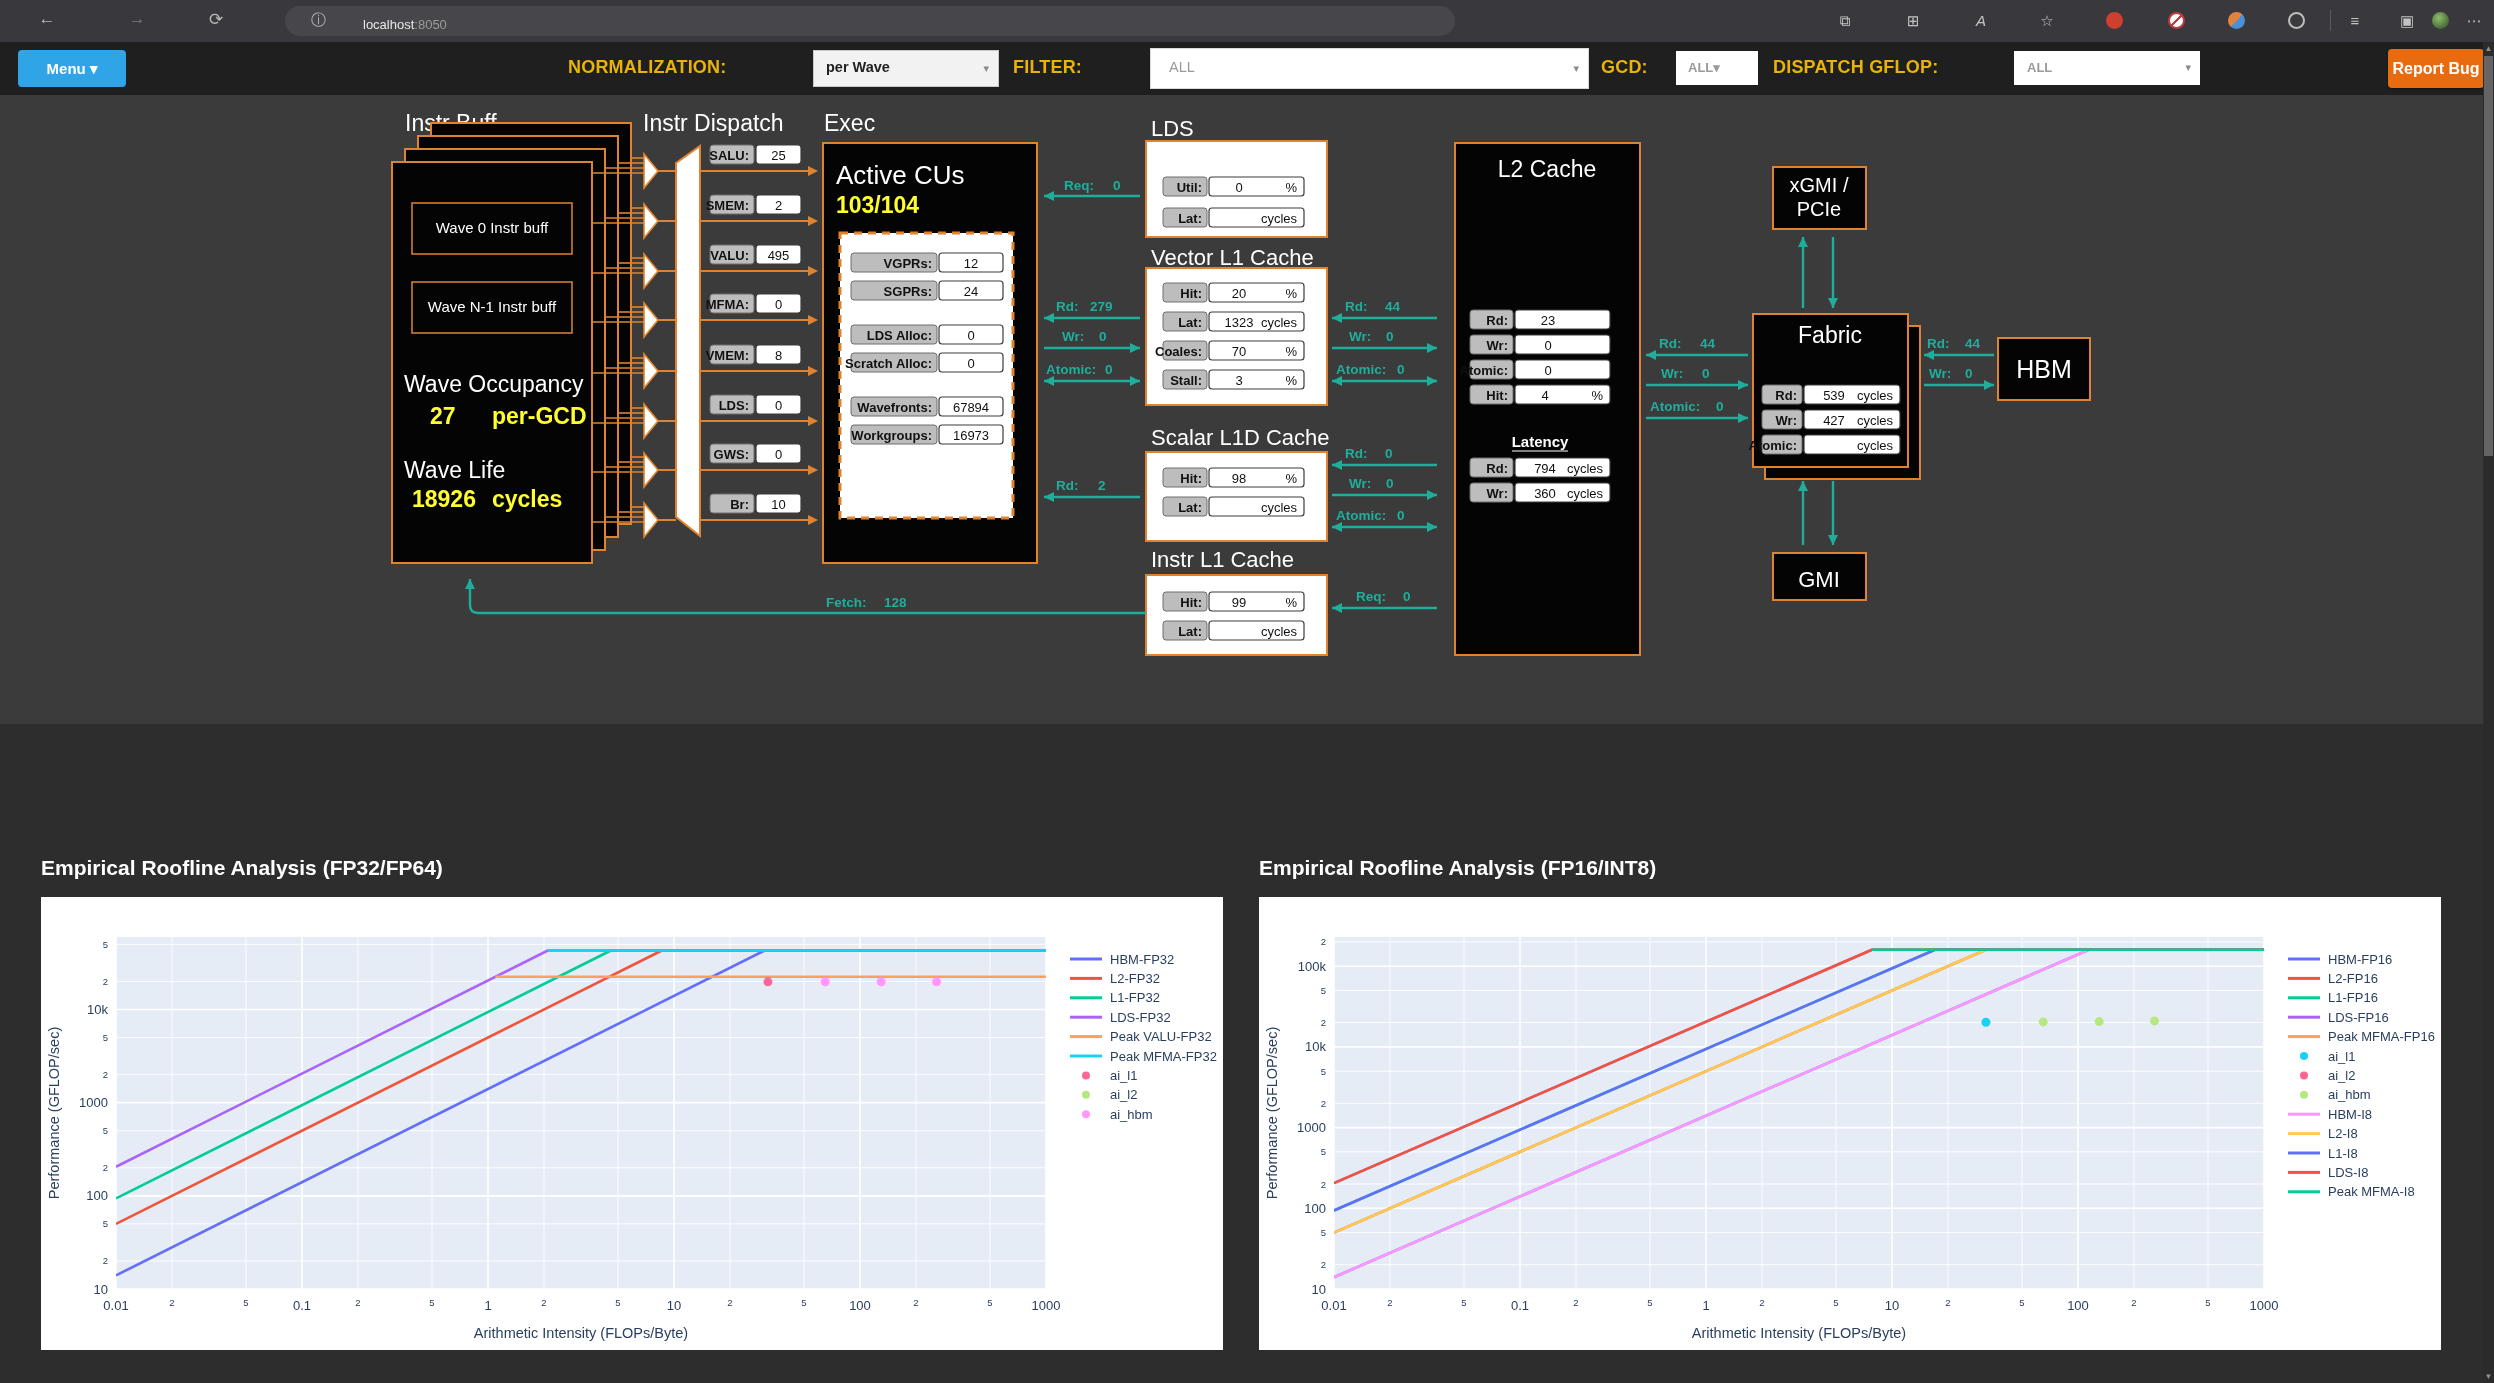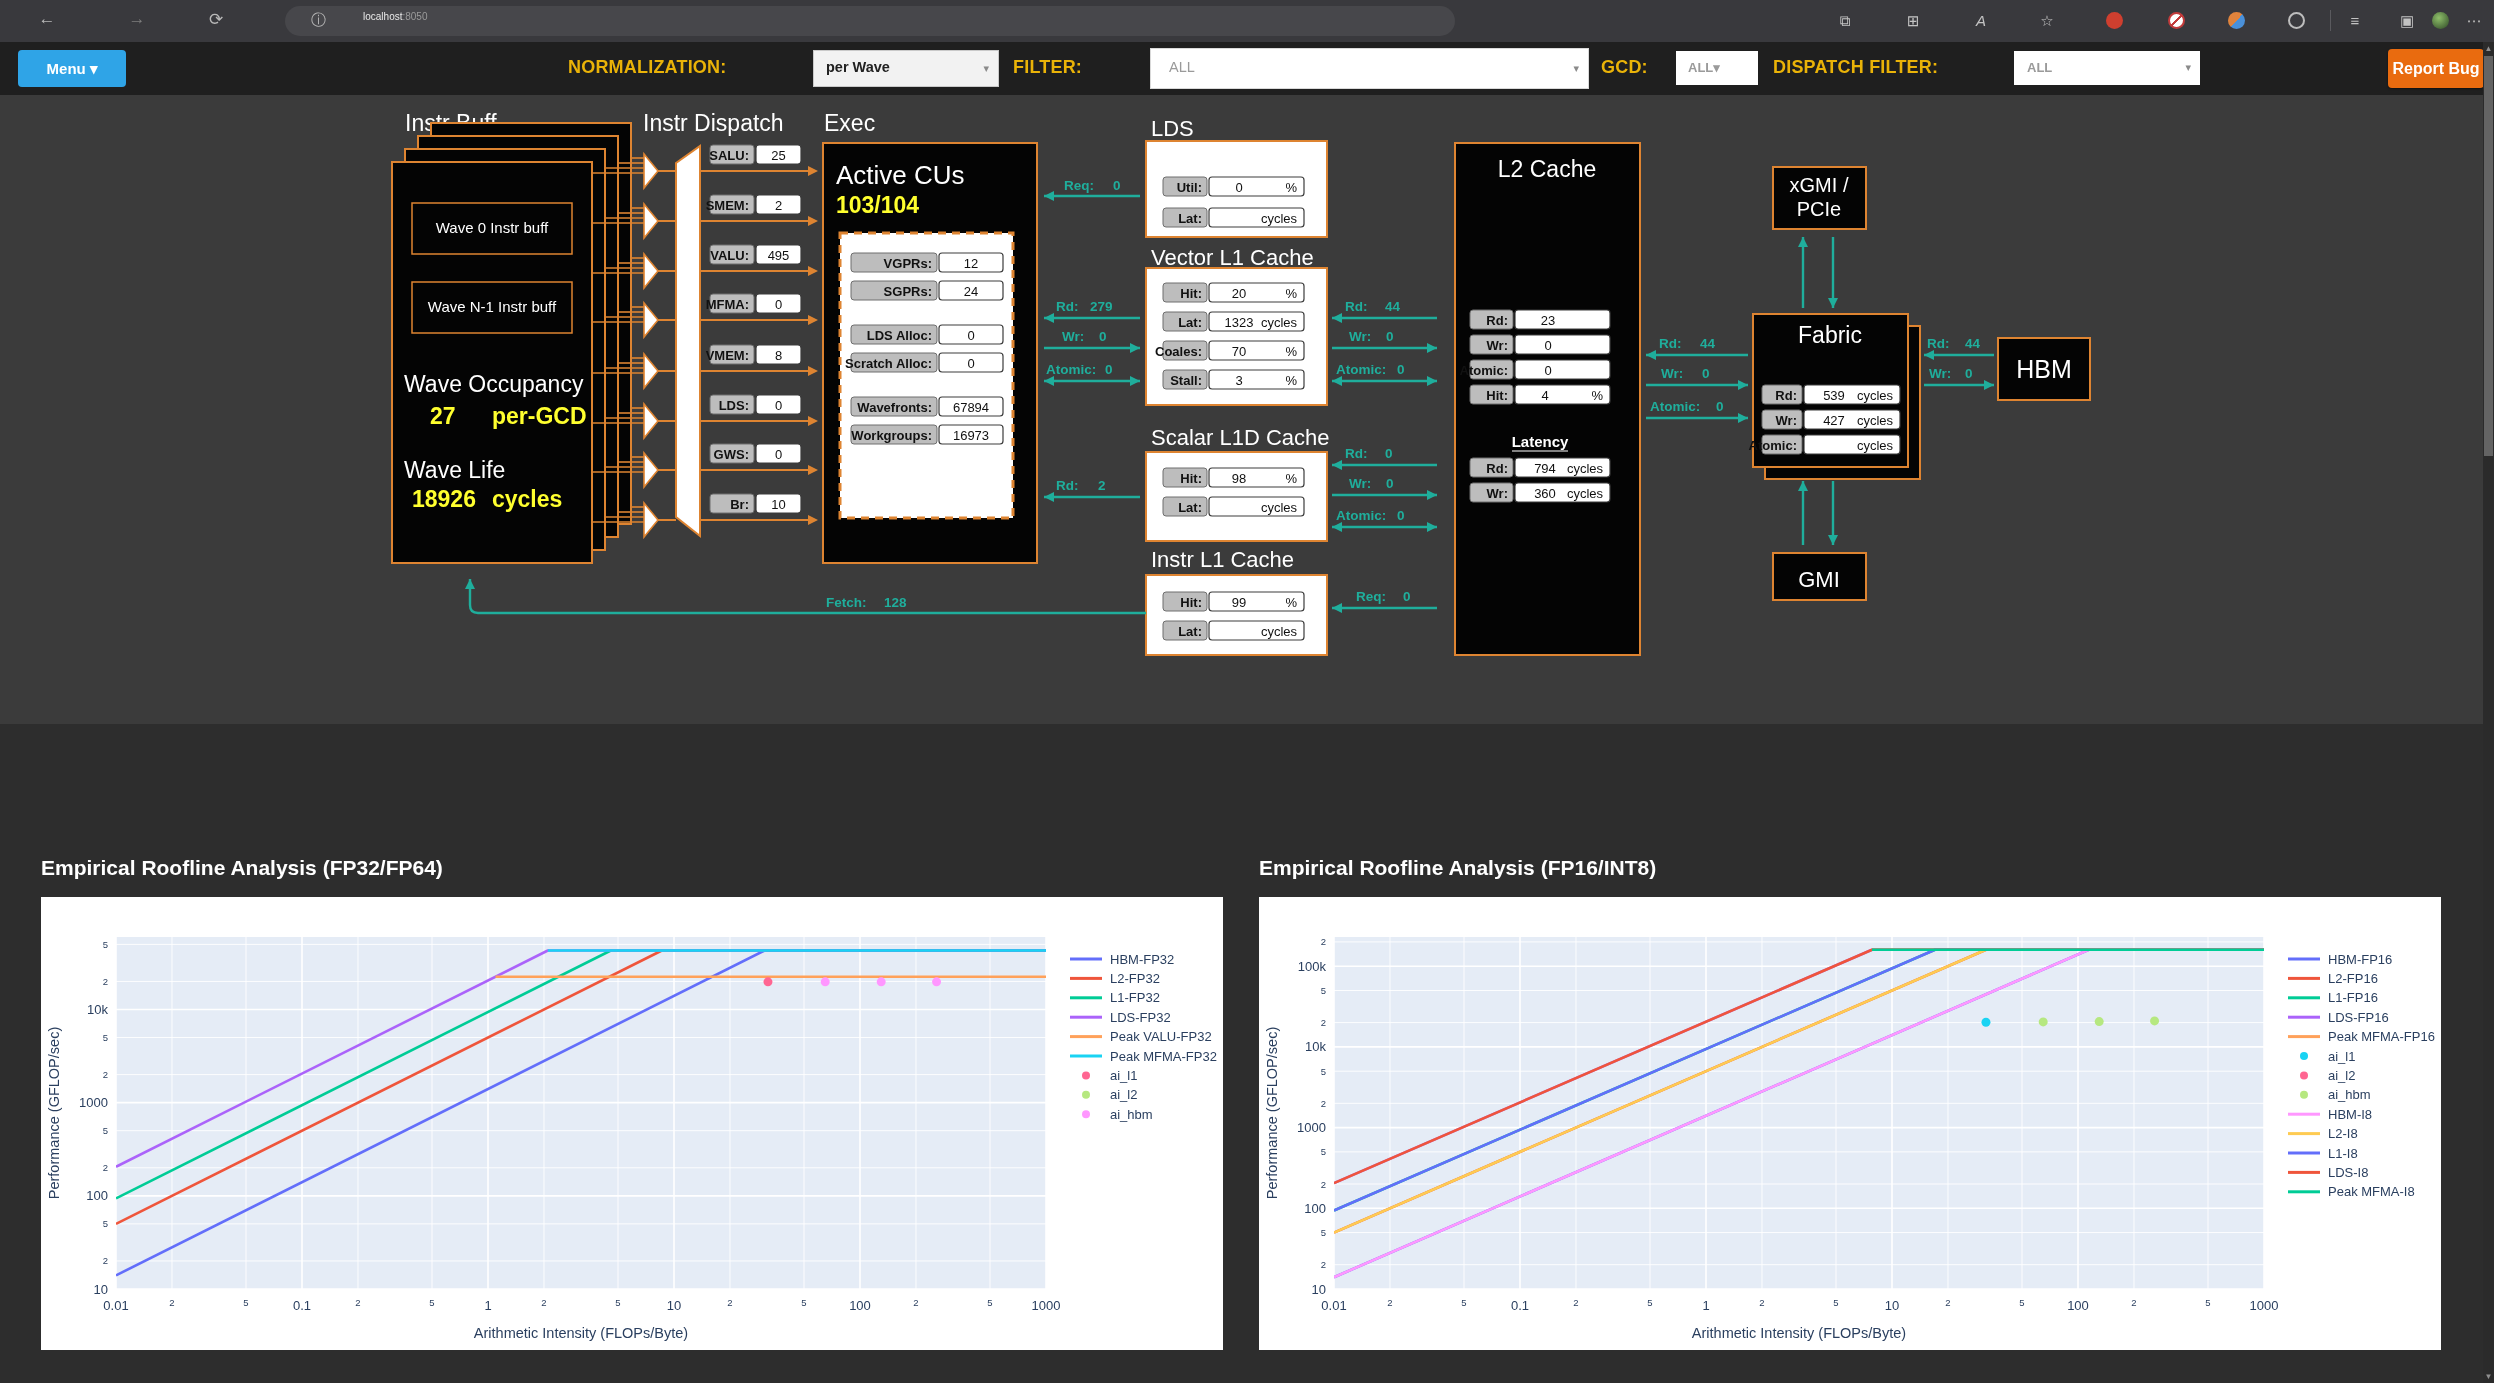--- a/index.html
+++ b/index.html
@@ -4,21 +4,21 @@
 <style>
   html,body{margin:0;padding:0;}
   body{width:2494px;height:1383px;position:relative;background:#2d2d2d;
        font-family:"Liberation Sans",sans-serif;overflow:hidden;}
   .abs{position:absolute;}
   
   #browser-bar{top:0;left:0;width:2494px;height:42px;background:#39393d;}
   .nav-ic{position:absolute;top:9px;color:#b9b9b9;font-size:17px;width:26px;text-align:center;cursor:pointer;}
   #url-pill{position:absolute;left:285px;top:6px;width:1170px;height:30px;background:#47474b;border-radius:15px;}
   #site-info{position:absolute;left:26px;top:5px;color:#b5b5b5;font-size:15px;}
-  #url-text{position:absolute;left:78px;top:5px;font-size:10px;color:#e8e8e8;}
+  #url-text{position:absolute;left:78px;top:11px;font-size:13px;color:#e8e8e8;}
   #url-text .port{color:#9b9b9b;}
   .tb-ic{position:absolute;top:10px;width:24px;height:22px;text-align:center;color:#c3c3c3;font-size:15px;line-height:22px;}
   .dot-ic{position:absolute;top:12px;width:17px;height:17px;border-radius:50%;}
   
   #app-toolbar{top:42px;left:0;width:2494px;height:53px;background:#1f1f1f;}
   #menu-btn{position:absolute;left:18px;top:8px;width:108px;height:37px;background:#2fa4e7;border-radius:4px;
             color:#fff;font-size:15px;font-weight:bold;text-align:center;line-height:37px;cursor:pointer;}
   .tb-label{position:absolute;top:15px;color:#eab308;font-weight:bold;font-size:18px;letter-spacing:.2px;}
   .sel{position:absolute;border-radius:0;cursor:pointer;}
   .sel .caret{position:absolute;right:9px;top:50%;transform:translateY(-54%);color:#8a8a8a;font-size:11px;}
@@ -79,21 +79,21 @@
   </div>
   <span class="tb-label" style="left:1013px">FILTER:</span>
   <div id="sel-kernels" class="sel">
     <span class="val">ALL</span>
     <span class="caret">▾</span>
   </div>
   <span class="tb-label" style="left:1601px">GCD:</span>
   <div id="sel-gcd" class="sel">
     <span class="val">ALL▾</span>
   </div>
-  <span class="tb-label" style="left:1773px">DISPATCH FILTER:</span>
+  <span class="tb-label" style="left:1773px">DISPATCH GFLOP:</span>
   <div id="sel-dispatch" class="sel">
     <span class="val">ALL</span>
     <span class="caret">▾</span>
   </div>
   <div id="report-bug">Report Bug</div>
 </div>
 
 <div id="diagram-band" class="abs"></div>
 <svg id="dsvg" class="abs" width="2494" height="1383" viewBox="0 0 2494 1383">
     <g>

